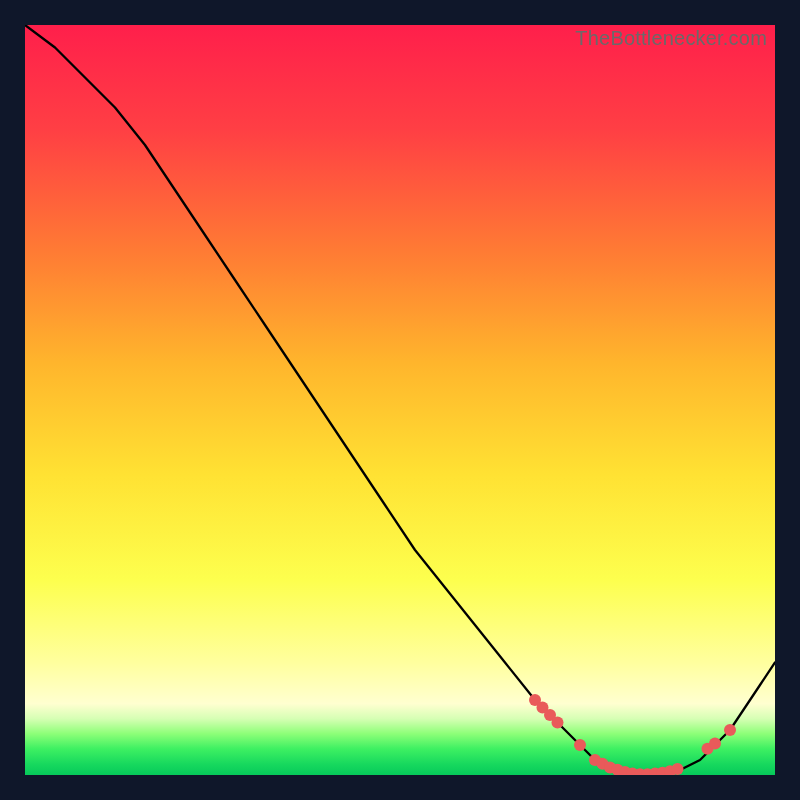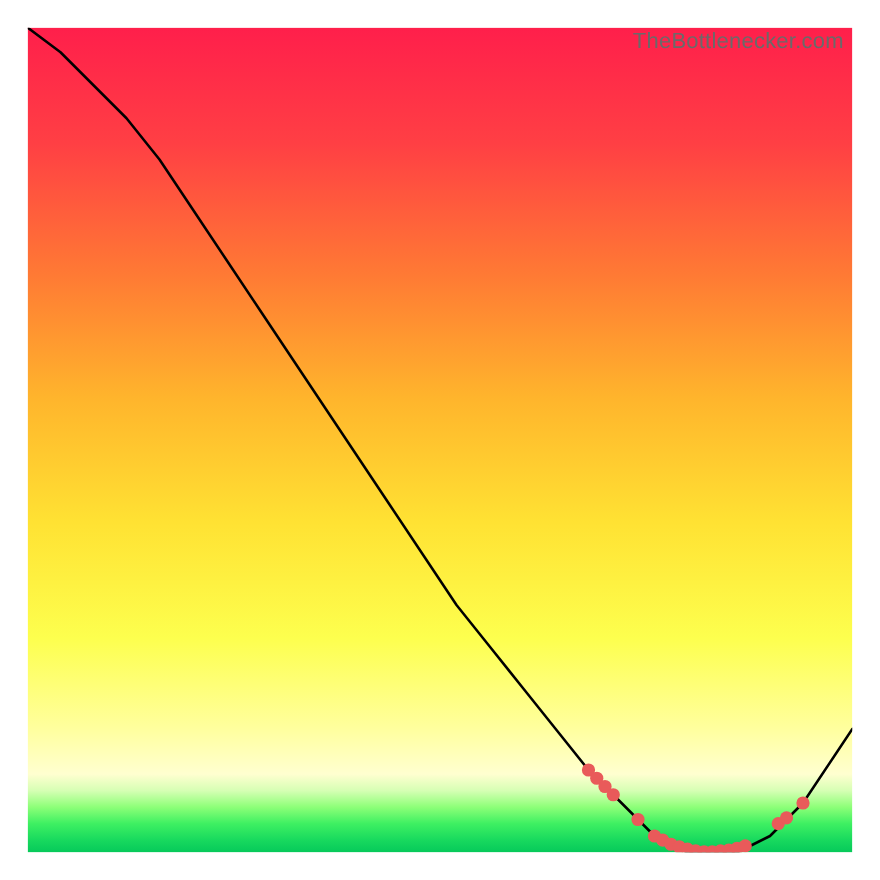--- a/index.html
+++ b/index.html
@@ -8,21 +8,21 @@
     width: 800px;
     height: 800px;
     background: #000;
     overflow: hidden;
     font-family: Arial, Helvetica, sans-serif;
   }
   .frame {
     position: absolute;
     left: 0; top: 0;
     width: 800px; height: 800px;
-    background: #ffffff;
+    background: #0f172a;
   }
   .plot {
     position: absolute;
     left: 25px;
     top: 25px;
     width: 750px;
     height: 750px;
     overflow: hidden;
   }
   .gradient {

